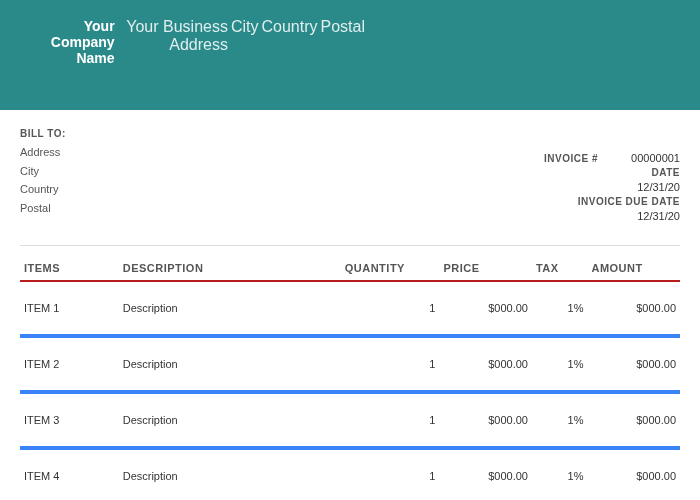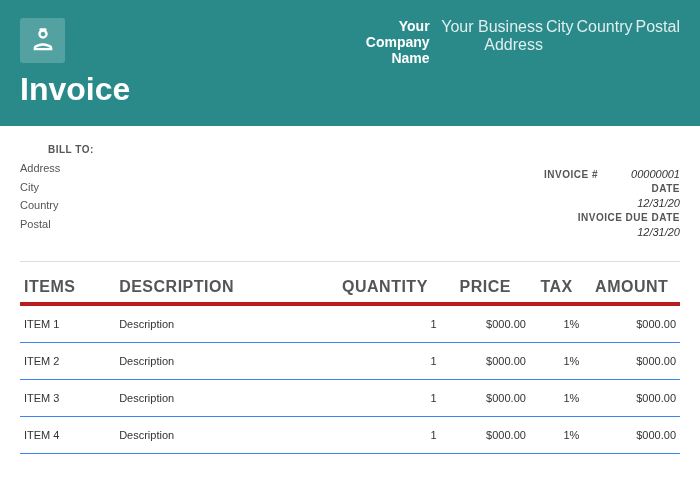--- a/index.html
+++ b/index.html
@@ -73,21 +73,20 @@
       justify-content: space-between;
     }
     .bill-left { width: 45%; }
     .bill-right { width: 50%; text-align: right; margin-top: 24px; }
     .bill-label {
       font-size: 10px;
       color: #555;
       font-weight: bold;
       margin-bottom: 4px;
       letter-spacing: 0.5px;
-      margin-left: 28px;
     }
     .bill-company-name {
       font-size: 13px;
       font-weight: bold;
       color: #222;
       margin-bottom: 3px;
     }
     .bill-address-line {
       font-size: 11px;
       color: #555;
@@ -104,75 +103,65 @@
       font-size: 10px;
       color: #555;
       font-weight: bold;
       letter-spacing: 0.5px;
     }
     .invoice-meta-value {
       font-size: 11px;
       color: #333;
       min-width: 70px;
       text-align: right;
-      font-style: italic;
     }
 
     
     .divider {
       border: none;
       border-top: 1px solid #ddd;
       margin: 10px 20px;
     }
 
     
     .items-table {
       width: calc(100% - 40px);
       margin: 0 20px;
       border-collapse: collapse;
     }
     .items-table thead tr th {
-      font-size: 16px;
+      font-size: 11px;
       font-weight: bold;
       color: #555;
       text-align: left;
       padding: 6px 4px;
       letter-spacing: 0.5px;
-      border-bottom: 4px solid #b91c1c;
-    }
-    .items-table thead tr th.right { text-align: center; }
+      border-bottom: 2px solid #b91c1c;
+    }
+    .items-table thead tr th.right { text-align: left; }
     .items-table tbody tr td {
       font-size: 11px;
       color: #333;
-      padding: 12px 4px;
-      border-bottom: 1px solid #3b82f6;
+      padding: 20px 4px;
+      border-bottom: 4px solid #3b82f6;
     }
     .items-table tbody tr td.right { text-align: right; }
     .col-items { width: 80px; }
     .col-desc { width: 180px; }
     .col-qty { width: 80px; text-align: right; }
     .col-price { width: 75px; text-align: right; }
     .col-tax { width: 45px; text-align: right; }
     .col-amount { width: 75px; text-align: right; }
   </style>
 </head>
 <body>
 
 <div class="page">
 
   <div class="header">
-    <div class="header-left">
-      <div class="header-icon">
-        <svg viewBox="0 0 24 24" xmlns="http://www.w3.org/2000/svg">
-          <path d="M12 2C9.79 2 8 3.79 8 6s1.79 4 4 4 4-1.79 4-4-1.79-4-4-4zm0 2c1.1 0 2 .9 2 2s-.9 2-2 2-2-.9-2-2 .9-2 2-2zM4 20v-2c0-2.67 5.33-4 8-4s8 1.33 8 4v2H4zm2-2h12c-.4-.8-4.07-2-6-2-1.93 0-5.6 1.2-6 2z"></path>
-          <rect x="9" y="1" width="6" height="2" rx="1"></rect>
-        </svg>
-      </div>
-      <div class="invoice-title">Invoice</div>
-    </div>
     <div class="header-right">
       <div class="company-name">Your Company Name</div>
       <div class="company-detail">Your Business Address</div>
       <div class="company-detail">City</div>
       <div class="company-detail">Country</div>
       <div class="company-detail">Postal</div>
     </div>
   </div>
 
   <div class="bill-section">

